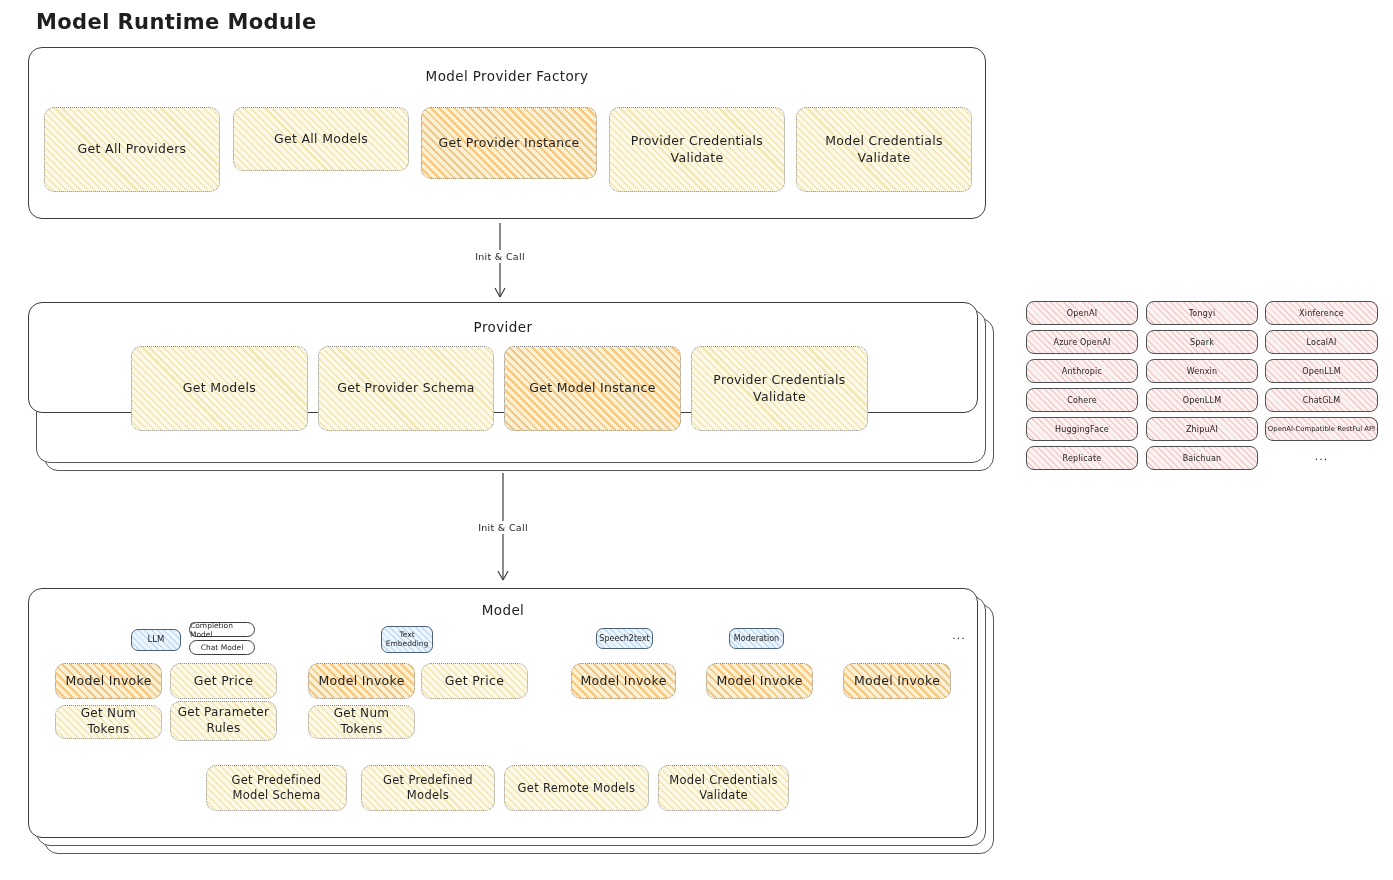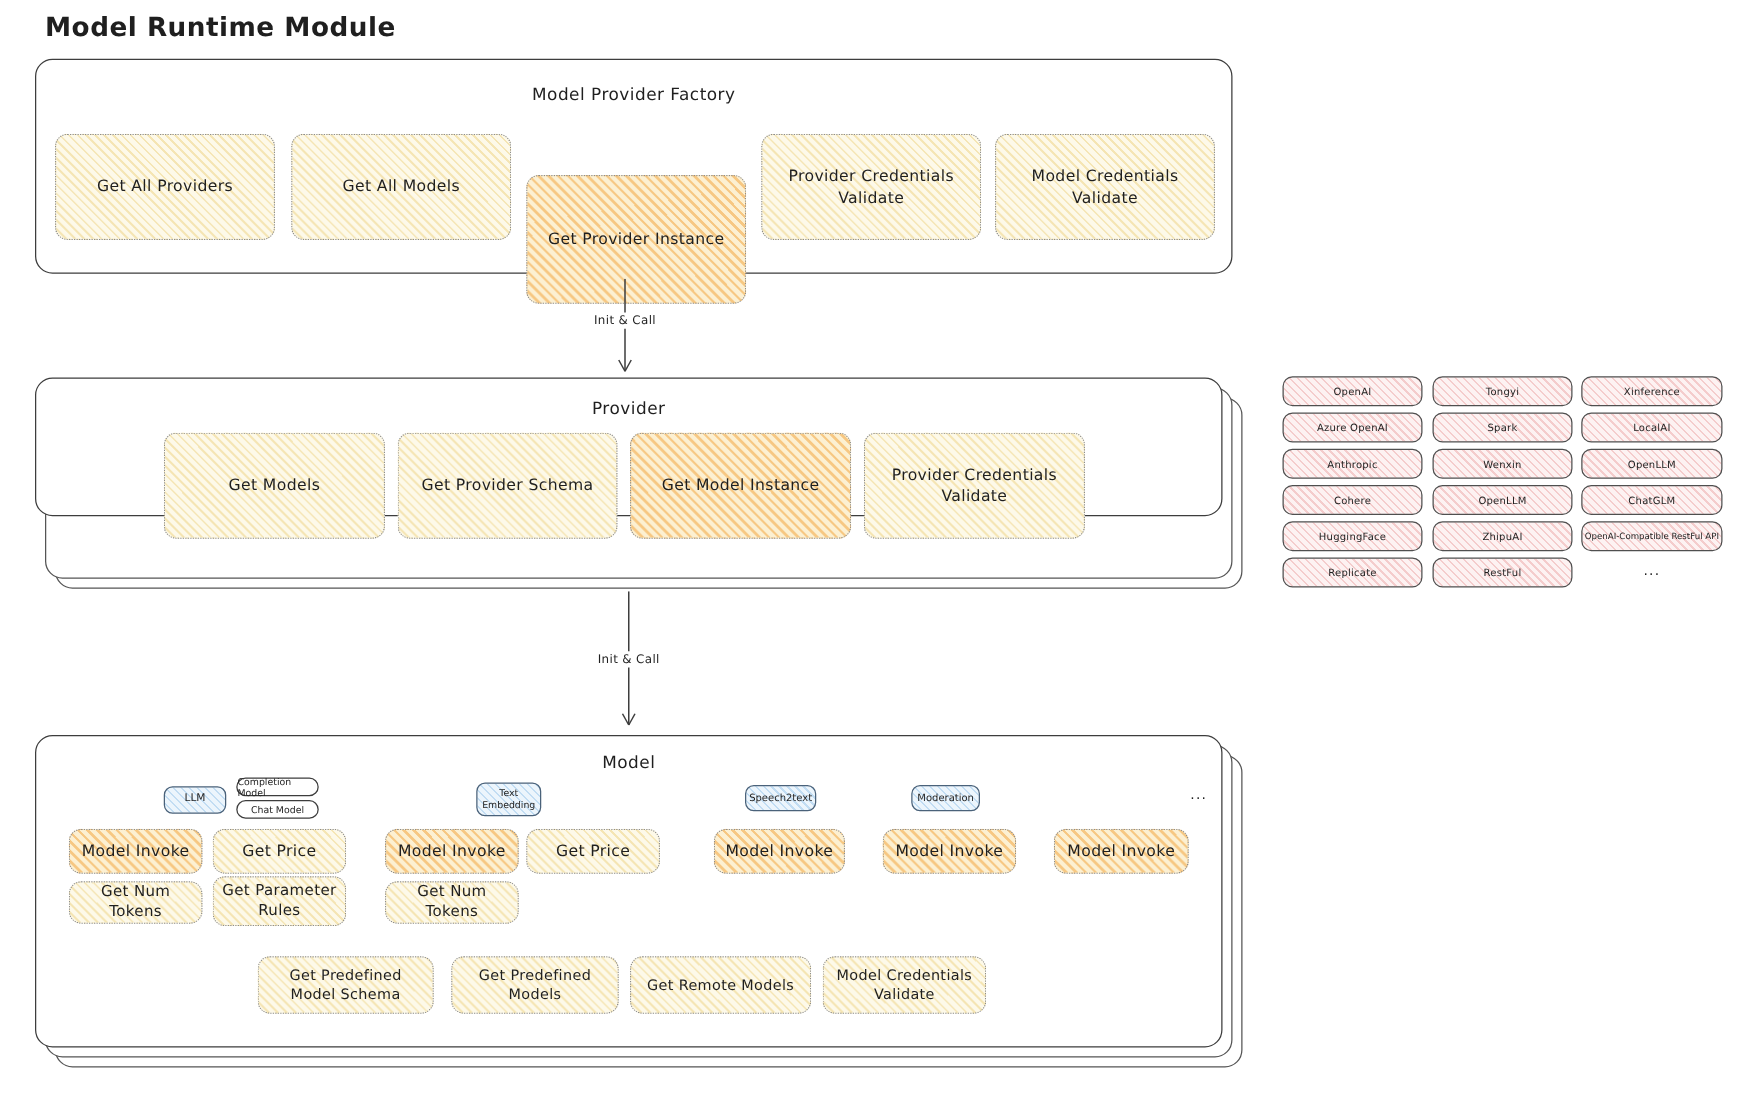--- a/index.html
+++ b/index.html
@@ -46,22 +46,22 @@
 </head>
 <body>
 
 <div class="canvas">
 
   <div class="diagram-title">Model Runtime Module</div>
 
   <div class="panel" style="left:28px; top:47px; width:958px; height:172px;">
     <div class="panel-title" style="top:20px;">Model Provider Factory</div>
     <div class="sbtn fill-yellow" style="left:15px;  top:59px; width:176px; height:85px;text-align:center;">Get All Providers</div>
-    <div class="sbtn fill-yellow" style="left:204px; top:59px; width:176px; height:85px;">Get All Models</div>
-    <div class="sbtn fill-orange" style="left:392px; top:59px; width:176px; height:103px;margin-top:33px;">Get Provider Instance</div>
+    <div class="sbtn fill-yellow" style="left:204px; top:59px; width:176px; height:64px;">Get All Models</div>
+    <div class="sbtn fill-orange" style="left:392px; top:59px; width:176px; height:72px;">Get Provider Instance</div>
     <div class="sbtn fill-yellow" style="left:580px; top:59px; width:176px; height:85px;">Provider Credentials Validate</div>
     <div class="sbtn fill-yellow" style="left:767px; top:59px; width:176px; height:85px;">Model Credentials Validate</div>
   </div>
 
   <div class="arrow-wrap" style="left:491px; top:223px; width:18px; height:77px;">
     <svg width="18" height="77">
       <line x1="9" y1="0" x2="9" y2="74" stroke="#3d3d3d" stroke-width="1.2"></line>
       <line x1="4" y1="65" x2="9" y2="74" stroke="#3d3d3d" stroke-width="1.2"></line>
       <line x1="14" y1="65" x2="9" y2="74" stroke="#3d3d3d" stroke-width="1.2"></line>
     </svg>
@@ -84,21 +84,21 @@
     <div class="pill" style="left:1026px; top:359px;">Anthropic</div>
     <div class="pill" style="left:1026px; top:388px;">Cohere</div>
     <div class="pill" style="left:1026px; top:417px;">HuggingFace</div>
     <div class="pill" style="left:1026px; top:446px;">Replicate</div>
 
     <div class="pill" style="left:1146px; top:301px;">Tongyi</div>
     <div class="pill" style="left:1146px; top:330px;">Spark</div>
     <div class="pill" style="left:1146px; top:359px;">Wenxin</div>
     <div class="pill" style="left:1146px; top:388px;">OpenLLM</div>
     <div class="pill" style="left:1146px; top:417px;">ZhipuAI</div>
-    <div class="pill" style="left:1146px; top:446px;">RestFul</div>
+    <div class="pill" style="left:1146px; top:446px;">Baichuan</div>
 
     <div class="pill" style="left:1265px; top:301px; width:113px;">Xinference</div>
     <div class="pill" style="left:1265px; top:330px; width:113px;">LocalAI</div>
     <div class="pill" style="left:1265px; top:359px; width:113px;">OpenLLM</div>
     <div class="pill" style="left:1265px; top:388px; width:113px;">ChatGLM</div>
     <div class="pill pill--tight" style="left:1265px; top:417px; width:113px;">OpenAI-Compatible RestFul API</div>
     <div class="ellipsis-text" style="left:1265px; top:450px; width:113px;">...</div>
   </div>
 
   <div class="arrow-wrap" style="left:494px; top:473px; width:18px; height:110px;">

